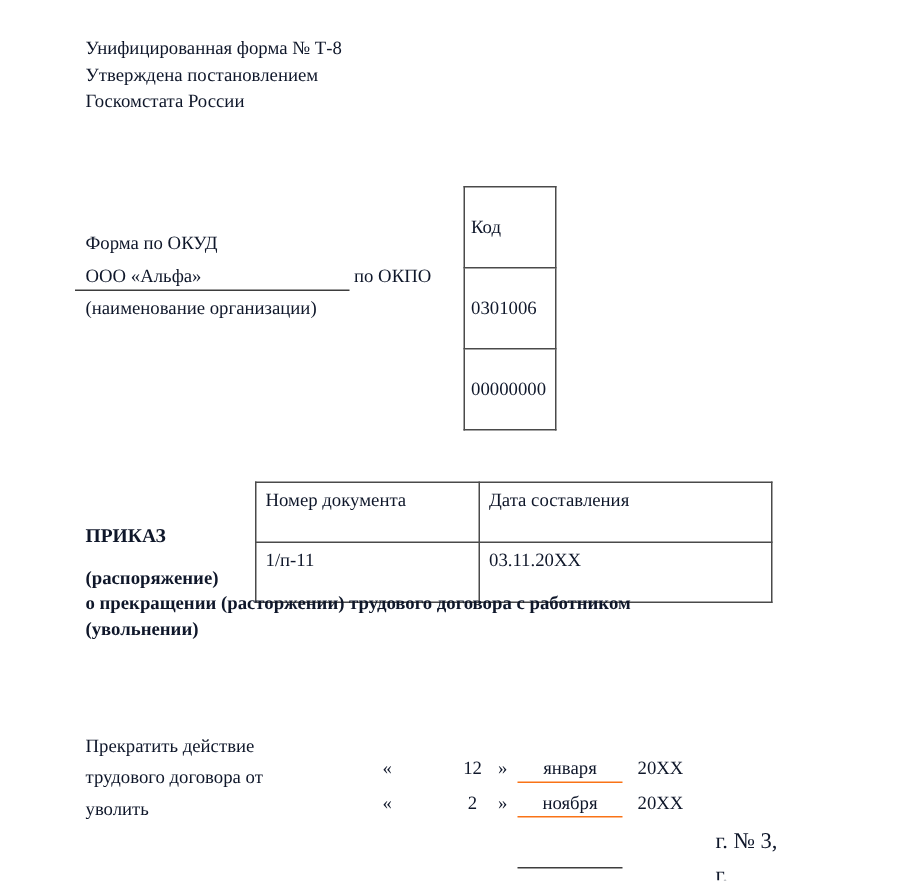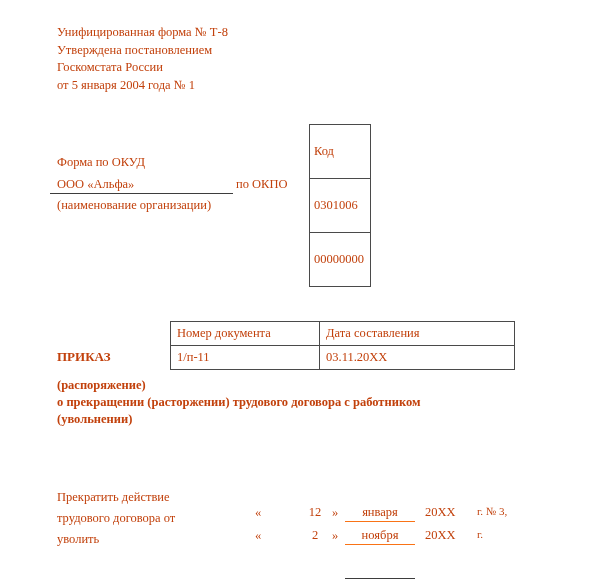--- a/index.html
+++ b/index.html
@@ -6,21 +6,21 @@
     margin: 0;
     padding: 0;
     background: #ffffff;
   }
   .page {
     position: relative;
     width: 602px;
     height: 587px;
     background: #ffffff;
     font-family: "Liberation Serif", "DejaVu Serif", serif;
-    color: #c2410c;
+    color: #0f172a;
     overflow: hidden;
   }
   .abs { position: absolute; }
 
   
   .header-block {
     left: 57px;
     top: 24px;
     font-size: 12.5px;
     line-height: 17.5px;
@@ -92,21 +92,21 @@
     top: 321px;
     width: 345px;
     border-collapse: collapse;
     border-spacing: 0;
     font-size: 12.5px;
   }
   .prikaz-table td {
     border: 1px solid #4a4a4a;
     height: 23px;
     line-height: 23px;
-    padding: 0 0 0 6px;
+    padding: 0 0 16px 6px;
     vertical-align: middle;
     white-space: nowrap;
     background: #ffffff;
   }
   .prikaz-table td.col-num { width: 142px; }
 
   .subtitle-block {
     left: 57px;
     top: 377px;
     font-size: 12.5px;
@@ -131,21 +131,21 @@
   .fld-quote-close { left: 332px; font-size: 12.5px; }
   .fld-month {
     left: 345px;
     width: 70px;
     font-size: 12.5px;
     text-align: center;
     border-bottom: 1px solid #f97316;
     padding-bottom: 1px;
   }
   .fld-year { left: 425px; font-size: 12.5px; }
-  .fld-tail { left: 477px; font-size: 11px; }
+  .fld-tail { left: 477px; font-size: 15px; margin-top: 48px; }
 
   .row-1 { top: 505px; }
   .row-2 { top: 528px; }
 
   .note-block {
     left: 470px;
     top: 549px;
     font-size: 12.5px;
     line-height: 16px;
     white-space: nowrap;
@@ -162,21 +162,20 @@
 </style>
 </head>
 <body>
 
 <div class="page">
 
   <div class="abs header-block">
     <span class="header-line">Унифицированная форма № Т-8</span>
     <span class="header-line">Утверждена постановлением</span>
     <span class="header-line">Госкомстата России</span>
-    <span class="header-line">от 5 января 2004 года № 1</span>
   </div>
 
   <table class="abs kod-table">
     <tbody>
         <tr>
       <td>Код</td>
     </tr>
     <tr>
       <td>0301006</td>
     </tr>

